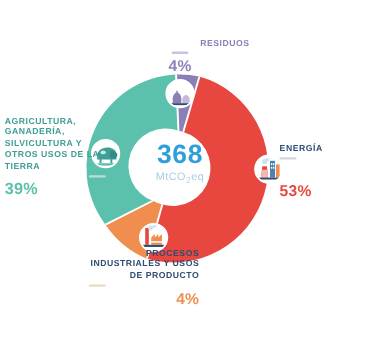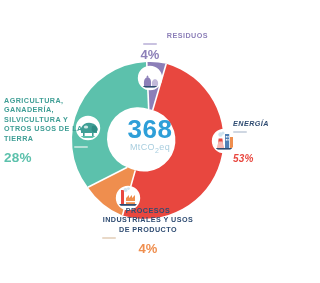--- a/index.html
+++ b/index.html
@@ -14,21 +14,21 @@
   #stage{position:absolute;inset:0;width:300px;height:283px;}
 
   svg.donut{position:absolute;left:0;top:0;width:300px;height:283px;}
 
   
   .center-wrap{
     position:absolute;left:102px;top:118px;width:96px;height:46px;
     text-align:center;pointer-events:none;
   }
   .center-value{
-    font-size:26px;font-weight:bold;color:#2E9FD8;letter-spacing:.5px;
+    font-size:22px;font-weight:bold;color:#2E9FD8;letter-spacing:.5px;
     line-height:22px;
   }
   .center-unit{
     font-size:9px;color:#A9CEDF;letter-spacing:.4px;line-height:12px;margin-top:1px;
   }
   .center-unit sub{font-size:7px;}
 
   
   .lbl{position:absolute;}
   .lbl .title{
@@ -46,27 +46,27 @@
   #lbl-residuos .pct{color:#8C7FB8;}
   #lbl-residuos .rule{background:#c9c2e0;margin-left:auto;margin-right:auto;}
 
   
   #lbl-agri{left:4px;top:96px;width:84px;text-align:left;}
   #lbl-agri .title{color:#3F9E95;}
   #lbl-agri .pct{color:#5CC1AC;font-size:13.5px;}
   #lbl-agri .rule{background:#b4e0d6;margin-left:auto;}
 
   
-  #lbl-energia{left:233px;top:119px;width:64px;text-align:left;font-style:italic;}
+  #lbl-energia{left:233px;top:119px;width:64px;text-align:left;}
   #lbl-energia .title{color:#2F4C72;}
-  #lbl-energia .pct{color:#E8473F;font-size:10px;margin-top:18px;}
+  #lbl-energia .pct{color:#E8473F;font-size:13px;margin-top:18px;}
   #lbl-energia .rule{background:#cfd7e2;}
 
   
-  #lbl-procesos{left:74px;top:206px;width:92px;text-align:center;margin-left:28px;}
+  #lbl-procesos{left:74px;top:206px;width:92px;text-align:right;}
   #lbl-procesos .title{color:#2F4C72;}
   #lbl-procesos .pct{color:#EF8E4E;}
   #lbl-procesos .rule{background:#e9d9c8;}
 </style>
 </head>
 <body>
 
 <div id="stage">
 
   <svg class="donut" viewBox="0 0 300 283">
@@ -195,21 +195,21 @@
 
   <div class="lbl" id="lbl-residuos">
     <div class="title">RESIDUOS</div>
     <div class="rule"></div>
     <div class="pct">4%</div>
   </div>
 
   <div class="lbl" id="lbl-agri">
     <div class="title">AGRICULTURA, GANADERÍA, SILVICULTURA Y OTROS USOS DE LA TIERRA</div>
     <div class="rule"></div>
-    <div class="pct">28%</div>
+    <div class="pct">39%</div>
   </div>
 
   <div class="lbl" id="lbl-energia">
     <div class="title">ENERGÍA</div>
     <div class="rule"></div>
     <div class="pct">53%</div>
   </div>
 
   <div class="lbl" id="lbl-procesos">
     <div class="title">PROCESOS INDUSTRIALES Y USOS DE PRODUCTO</div>

